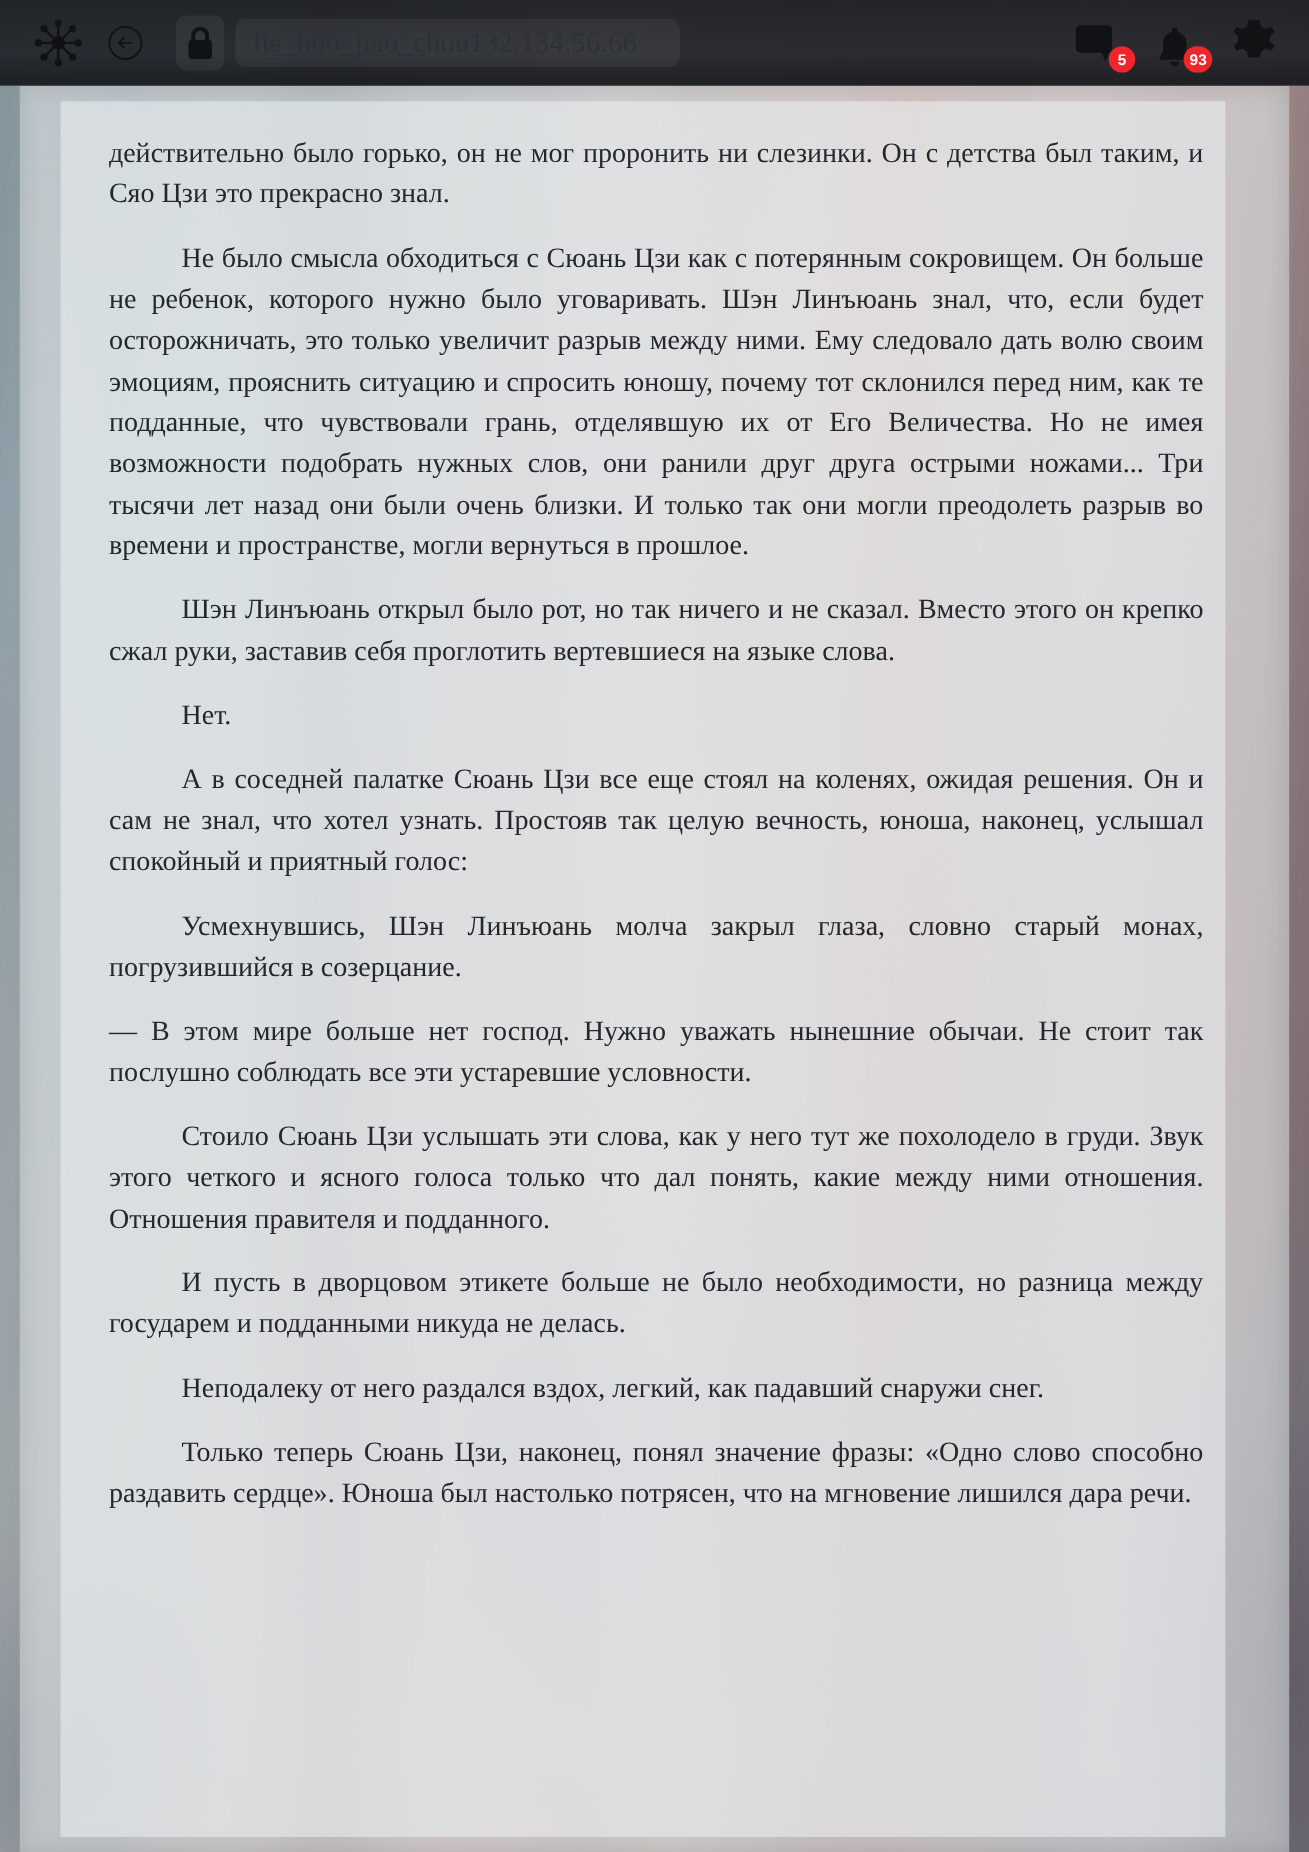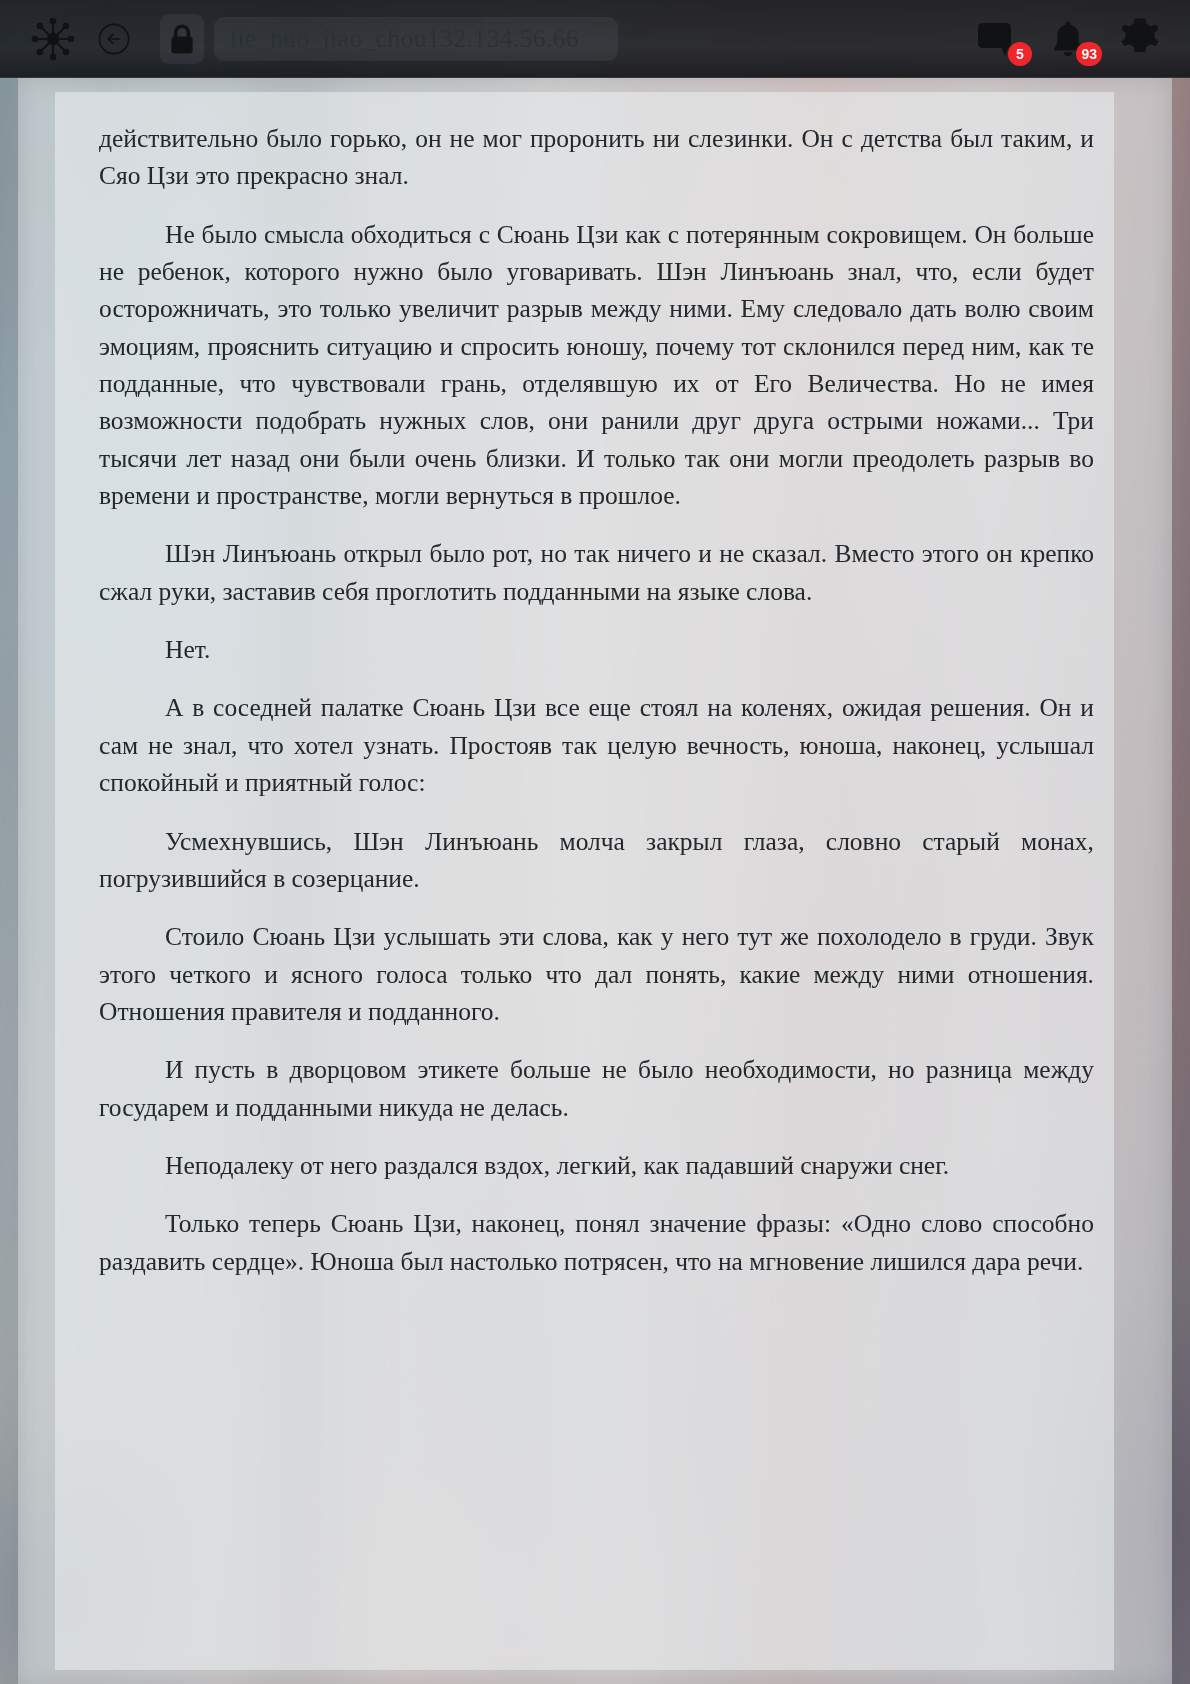--- a/index.html
+++ b/index.html
@@ -130,21 +130,21 @@
     font-size: 26px;
     letter-spacing: 0.2px;
     color: #2c3137;
     white-space: nowrap;
   }
 
   #toolbar-spacer { flex: 1 1 auto; }
 
   .tb-right { position: relative; margin-left: 26px; }
   #chat-button  { width: 48px; height: 48px; }
-  #bell-button  { width: 44px; height: 48px; }
+  #bell-button  { width: 44px; height: 48px; align-items: flex-end; }
   #gear-button  { width: 52px; height: 52px; margin-left: 24px; margin-right: 6px; }
 
   .badge {
     position: absolute;
     bottom: -3px;
     right: -12px;
     min-width: 24px;
     height: 24px;
     padding: 0 5px;
     border-radius: 12px;
@@ -290,23 +290,24 @@
     </svg>
   </div>
 
 </div>
 
 <div id="reader-panel">
   <div id="reader-page">
     <div id="chapter-body">
         <p class="flush">действительно было горько, он не мог проронить ни слезинки. Он с детства был таким, и Сяо Цзи это прекрасно знал.</p>
         <p class="indent">Не было смысла обходиться с Сюань Цзи как с потерянным сокровищем. Он больше не ребенок, которого нужно было уговаривать. Шэн Линъюань знал, что, если будет осторожничать, это только увеличит разрыв между ними. Ему следовало дать волю своим эмоциям, прояснить ситуацию и спросить юношу, почему тот склонился перед ним, как те подданные, что чувствовали грань, отделявшую их от Его Величества. Но не имея возможности подобрать нужных слов, они ранили друг друга острыми ножами... Три тысячи лет назад они были очень близки. И только так они могли преодолеть разрыв во времени и пространстве, могли вернуться в прошлое.</p>
-        <p class="indent">Шэн Линъюань открыл было рот, но так ничего и не сказал. Вместо этого он крепко сжал руки, заставив себя проглотить подданными на языке слова.</p>
+        <p class="indent">Шэн Линъюань открыл было рот, но так ничего и не сказал. Вместо этого он крепко сжал руки, заставив себя проглотить вертевшиеся на языке слова.</p>
         <p class="indent">Нет.</p>
         <p class="indent">А в соседней палатке Сюань Цзи все еще стоял на коленях, ожидая решения. Он и сам не знал, что хотел узнать. Простояв так целую вечность, юноша, наконец, услышал спокойный и приятный голос:</p>
         <p class="indent">Усмехнувшись, Шэн Линъюань молча закрыл глаза, словно старый монах, погрузившийся в созерцание.</p>
+        <p class="flush">— В этом мире больше нет господ. Нужно уважать нынешние обычаи. Не стоит так послушно соблюдать все эти устаревшие условности.</p>
         <p class="indent">Стоило Сюань Цзи услышать эти слова, как у него тут же похолодело в груди. Звук этого четкого и ясного голоса только что дал понять, какие между ними отношения. Отношения правителя и подданного.</p>
         <p class="indent">И пусть в дворцовом этикете больше не было необходимости, но разница между государем и подданными никуда не делась.</p>
         <p class="indent">Неподалеку от него раздался вздох, легкий, как падавший снаружи снег.</p>
         <p class="indent last">Только теперь Сюань Цзи, наконец, понял значение фразы: «Одно слово способно раздавить сердце». Юноша был настолько потрясен, что на мгновение лишился дара речи.</p>
       </div>
   </div>
 </div>
 
 </body></html>

